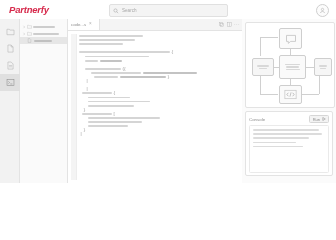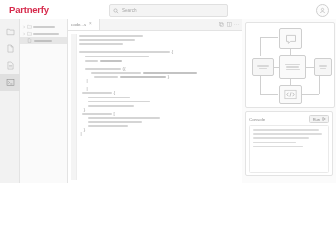--- a/index.html
+++ b/index.html
@@ -12,21 +12,21 @@
   .app{position:relative;width:336px;height:183px;background:#fbfbfb;}
 
   
   .topbar{
     position:absolute;left:0;top:0;width:336px;height:19px;
     background:#ffffff;border-bottom:1px solid #e3e3e3;
     display:flex;align-items:center;
   }
   .logo{
     margin-left:9px;
-    font-size:9.5px;font-weight:bold;
+    font-size:9.5px;font-weight:bold;font-style:italic;
     color:#d6294b;letter-spacing:-0.2px;
   }
   .searchwrap{
     position:absolute;left:109px;top:4px;width:117px;height:11px;
     background:#f4f4f4;border:1px solid #e0e0e0;border-radius:2px;
     display:flex;align-items:center;
   }
   .mag{margin-left:3px;width:6px;height:6px;flex:none;}
   .searchtxt{
     margin-left:3px;font-size:4.6px;color:#a8a8a8;

